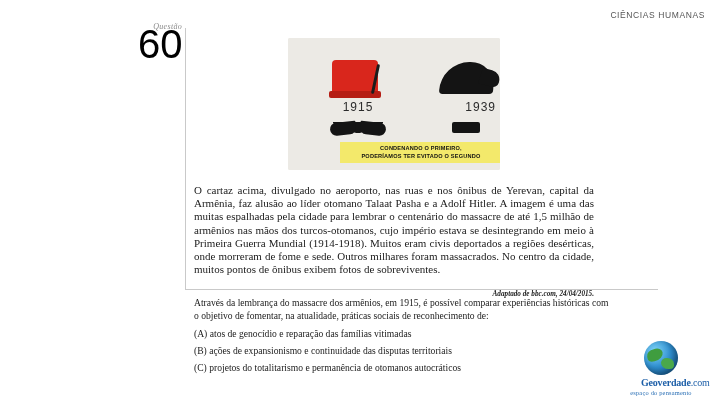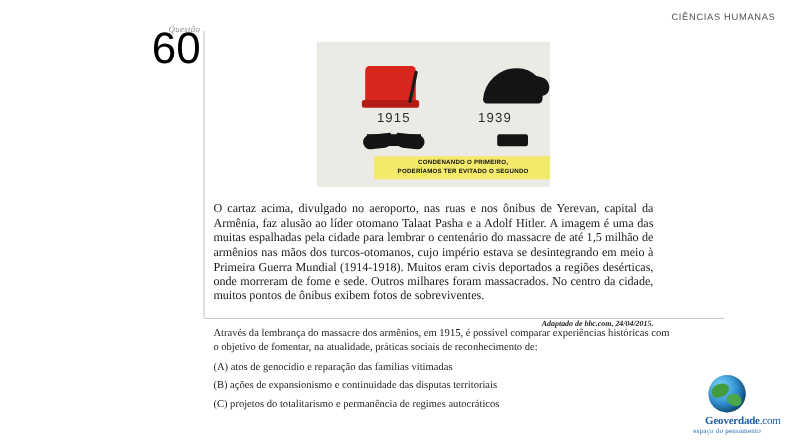--- a/index.html
+++ b/index.html
@@ -120,21 +120,21 @@
   }
   .year {
     position: absolute;
     top: 62px;
     font-family: "Liberation Sans", sans-serif;
     font-size: 12px;
     letter-spacing: 1px;
     color: #2b2b2b;
   }
   .year-left { left: 40px; width: 60px; text-align: center; }
-  .year-right { left: 132px; width: 60px; text-align: center; }
+  .year-right { left: 148px; width: 60px; text-align: right; }
   
   .mous {
     position: absolute;
     top: 84px;
     height: 12px;
   }
   .mous-left {
     left: 42px; width: 56px;
     background: radial-gradient(ellipse at 50% 0%, #141414 62%, transparent 63%);
   }
@@ -299,20 +299,20 @@
   <div class="source">Adaptado de bbc.com, 24/04/2015.</div>
 </div>
 
 <div class="hrule"></div>
 
 <div class="command">Através da lembrança do massacre dos armênios, em 1915, é possível comparar experiências históricas com o objetivo de fomentar, na atualidade, práticas sociais de reconhecimento de:</div>
 
 <div class="alts">
   <div class="alt">(A) atos de genocídio e reparação das famílias vitimadas</div>
   <div class="alt">(B) ações de expansionismo e continuidade das disputas territoriais</div>
-  <div class="alt">(C) projetos do totalitarismo e permanência de regimes autocráticos</div>
+  <div class="alt">(C) projetos do totalitarismo e permanência de otomanos autocráticos</div>
 </div>
 
 <div class="logo">
   <div class="globe"></div>
   <div class="logo-name"><span>Geoverdade</span><span class="dotcom">.com</span></div>
   <div class="logo-tag">espaço do pensamento</div>
 </div>
 
 </body></html>

